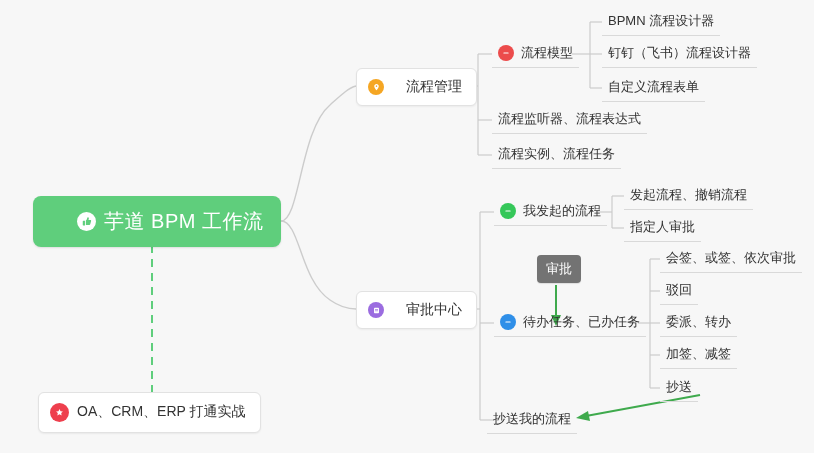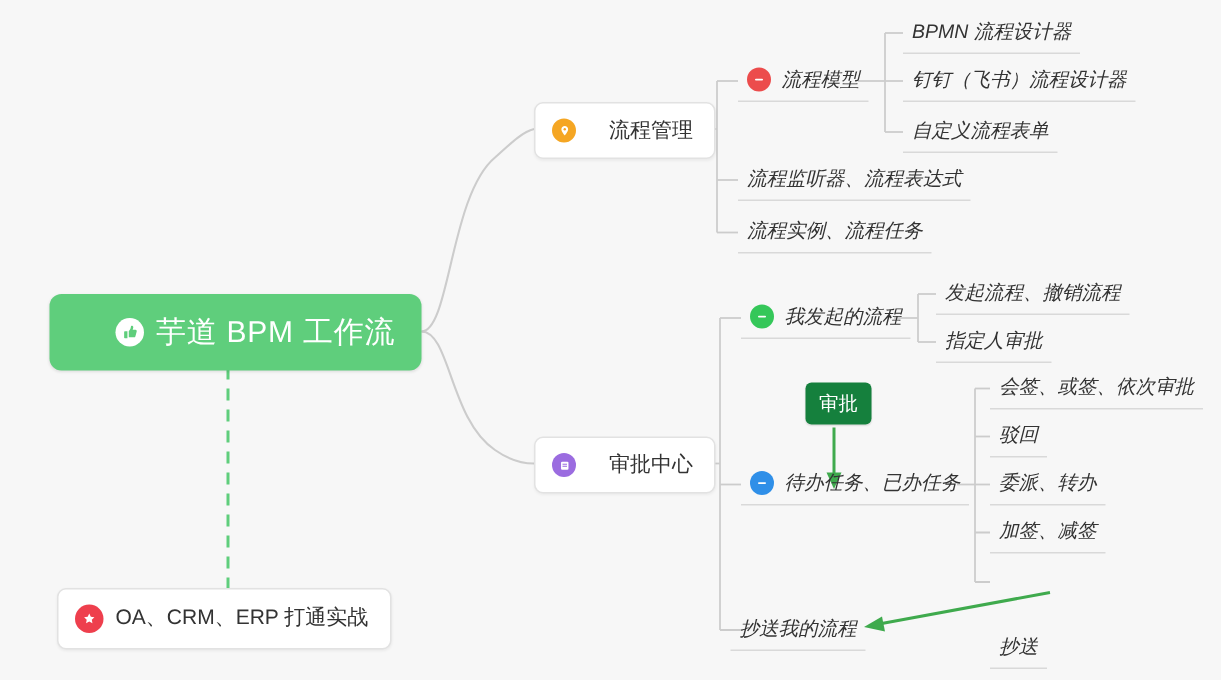--- a/index.html
+++ b/index.html
@@ -62,26 +62,25 @@
   
   .leaf {
     font-size: 13px;
     color: #333333;
     border-bottom: 1px solid #d9d9d9;
     padding: 4px 6px 5px 6px;
     display: flex;
     align-items: center;
     gap: 7px;
     background: transparent;
-    font-style: italic;
   }
 
   
   .badge-green {
-    background: #15803d;
+    background: #737373;
     color: #ffffff;
     font-size: 13px;
     border-radius: 4px;
     padding: 5px 9px;
     box-shadow: 0 1px 1px rgba(0,0,0,0.10);
   }
   
   .card {
     background: #ffffff;
     border: 1px solid #e2e2e2;
@@ -257,21 +256,21 @@
   </div>
   <div class="node leaf" style="left:660px; top:277px;">
     <span>驳回</span>
   </div>
   <div class="node leaf" style="left:660px; top:309px;">
     <span>委派、转办</span>
   </div>
   <div class="node leaf" style="left:660px; top:341px;">
     <span>加签、减签</span>
   </div>
-  <div class="node leaf" style="left:660px; top:374px;margin-top:44px;">
+  <div class="node leaf" style="left:660px; top:374px;">
     <span>抄送</span>
   </div>
 
   <div class="node leaf" style="left:487px; top:406px;">
     <span>抄送我的流程</span>
   </div>
 
   <div class="node card" style="left:38px; top:392px;">
     <span class="ico ico-lg ico-star">
       <svg width="11" height="11" viewBox="0 0 12 12">

